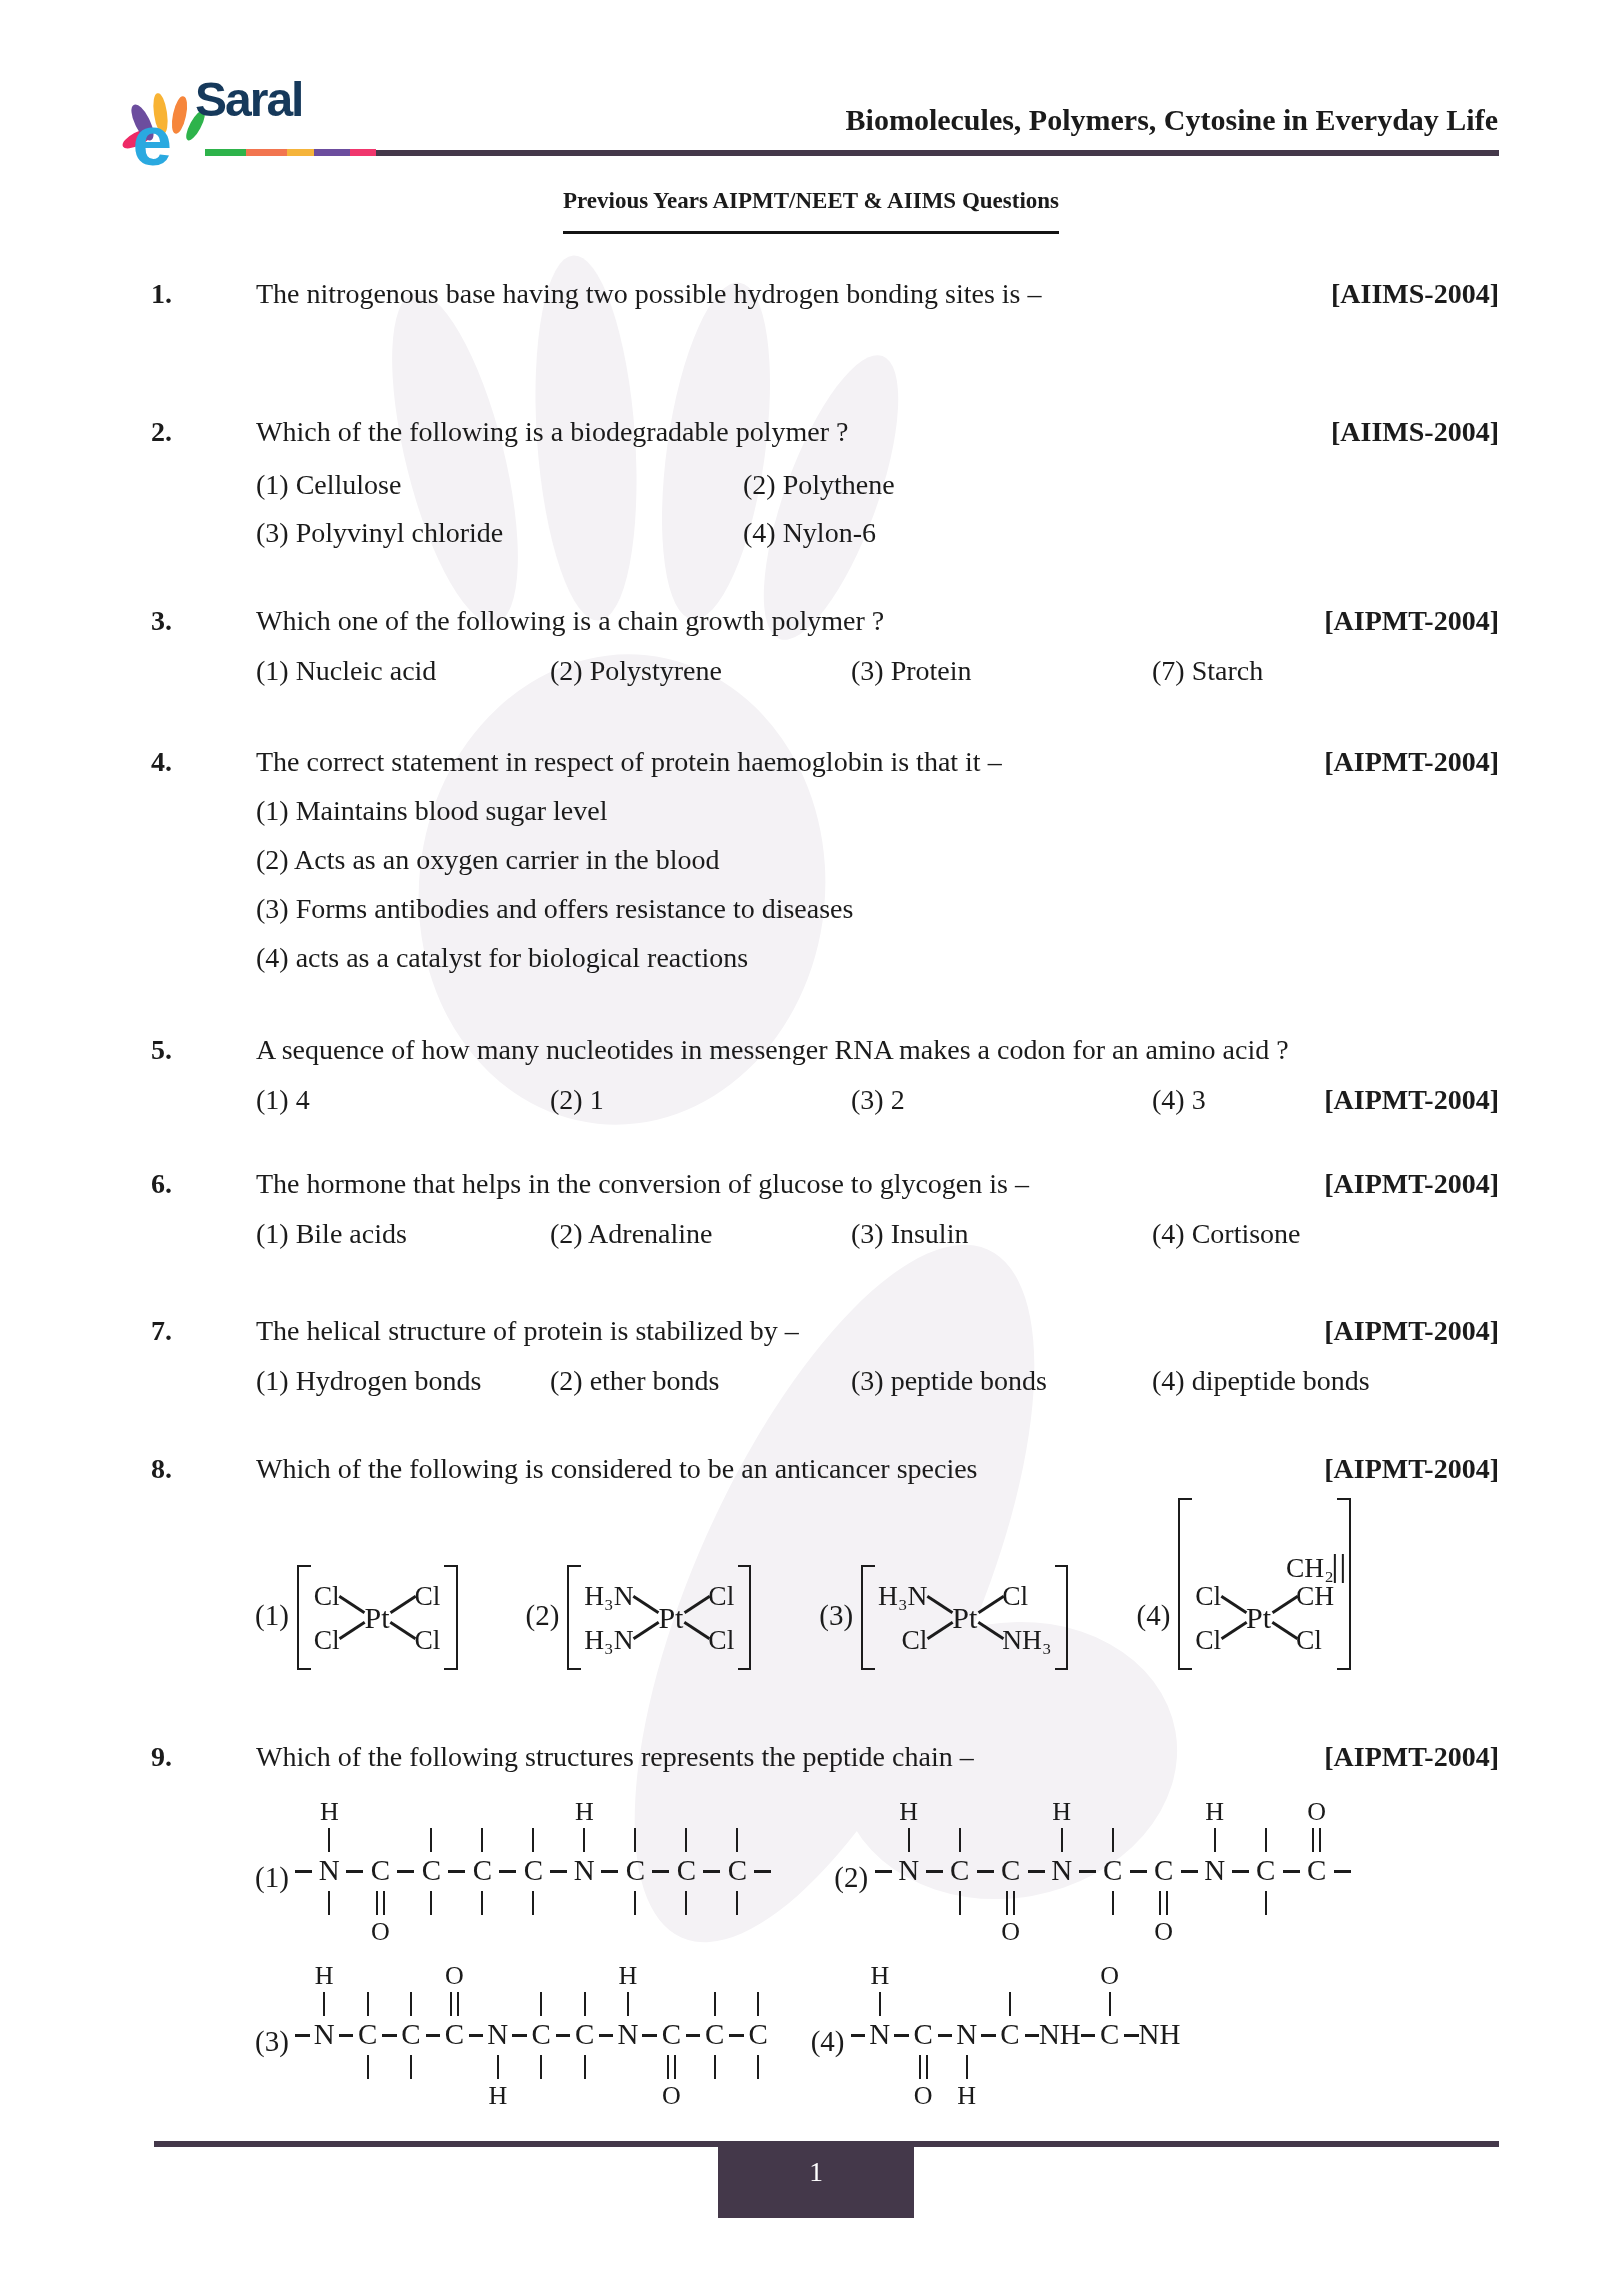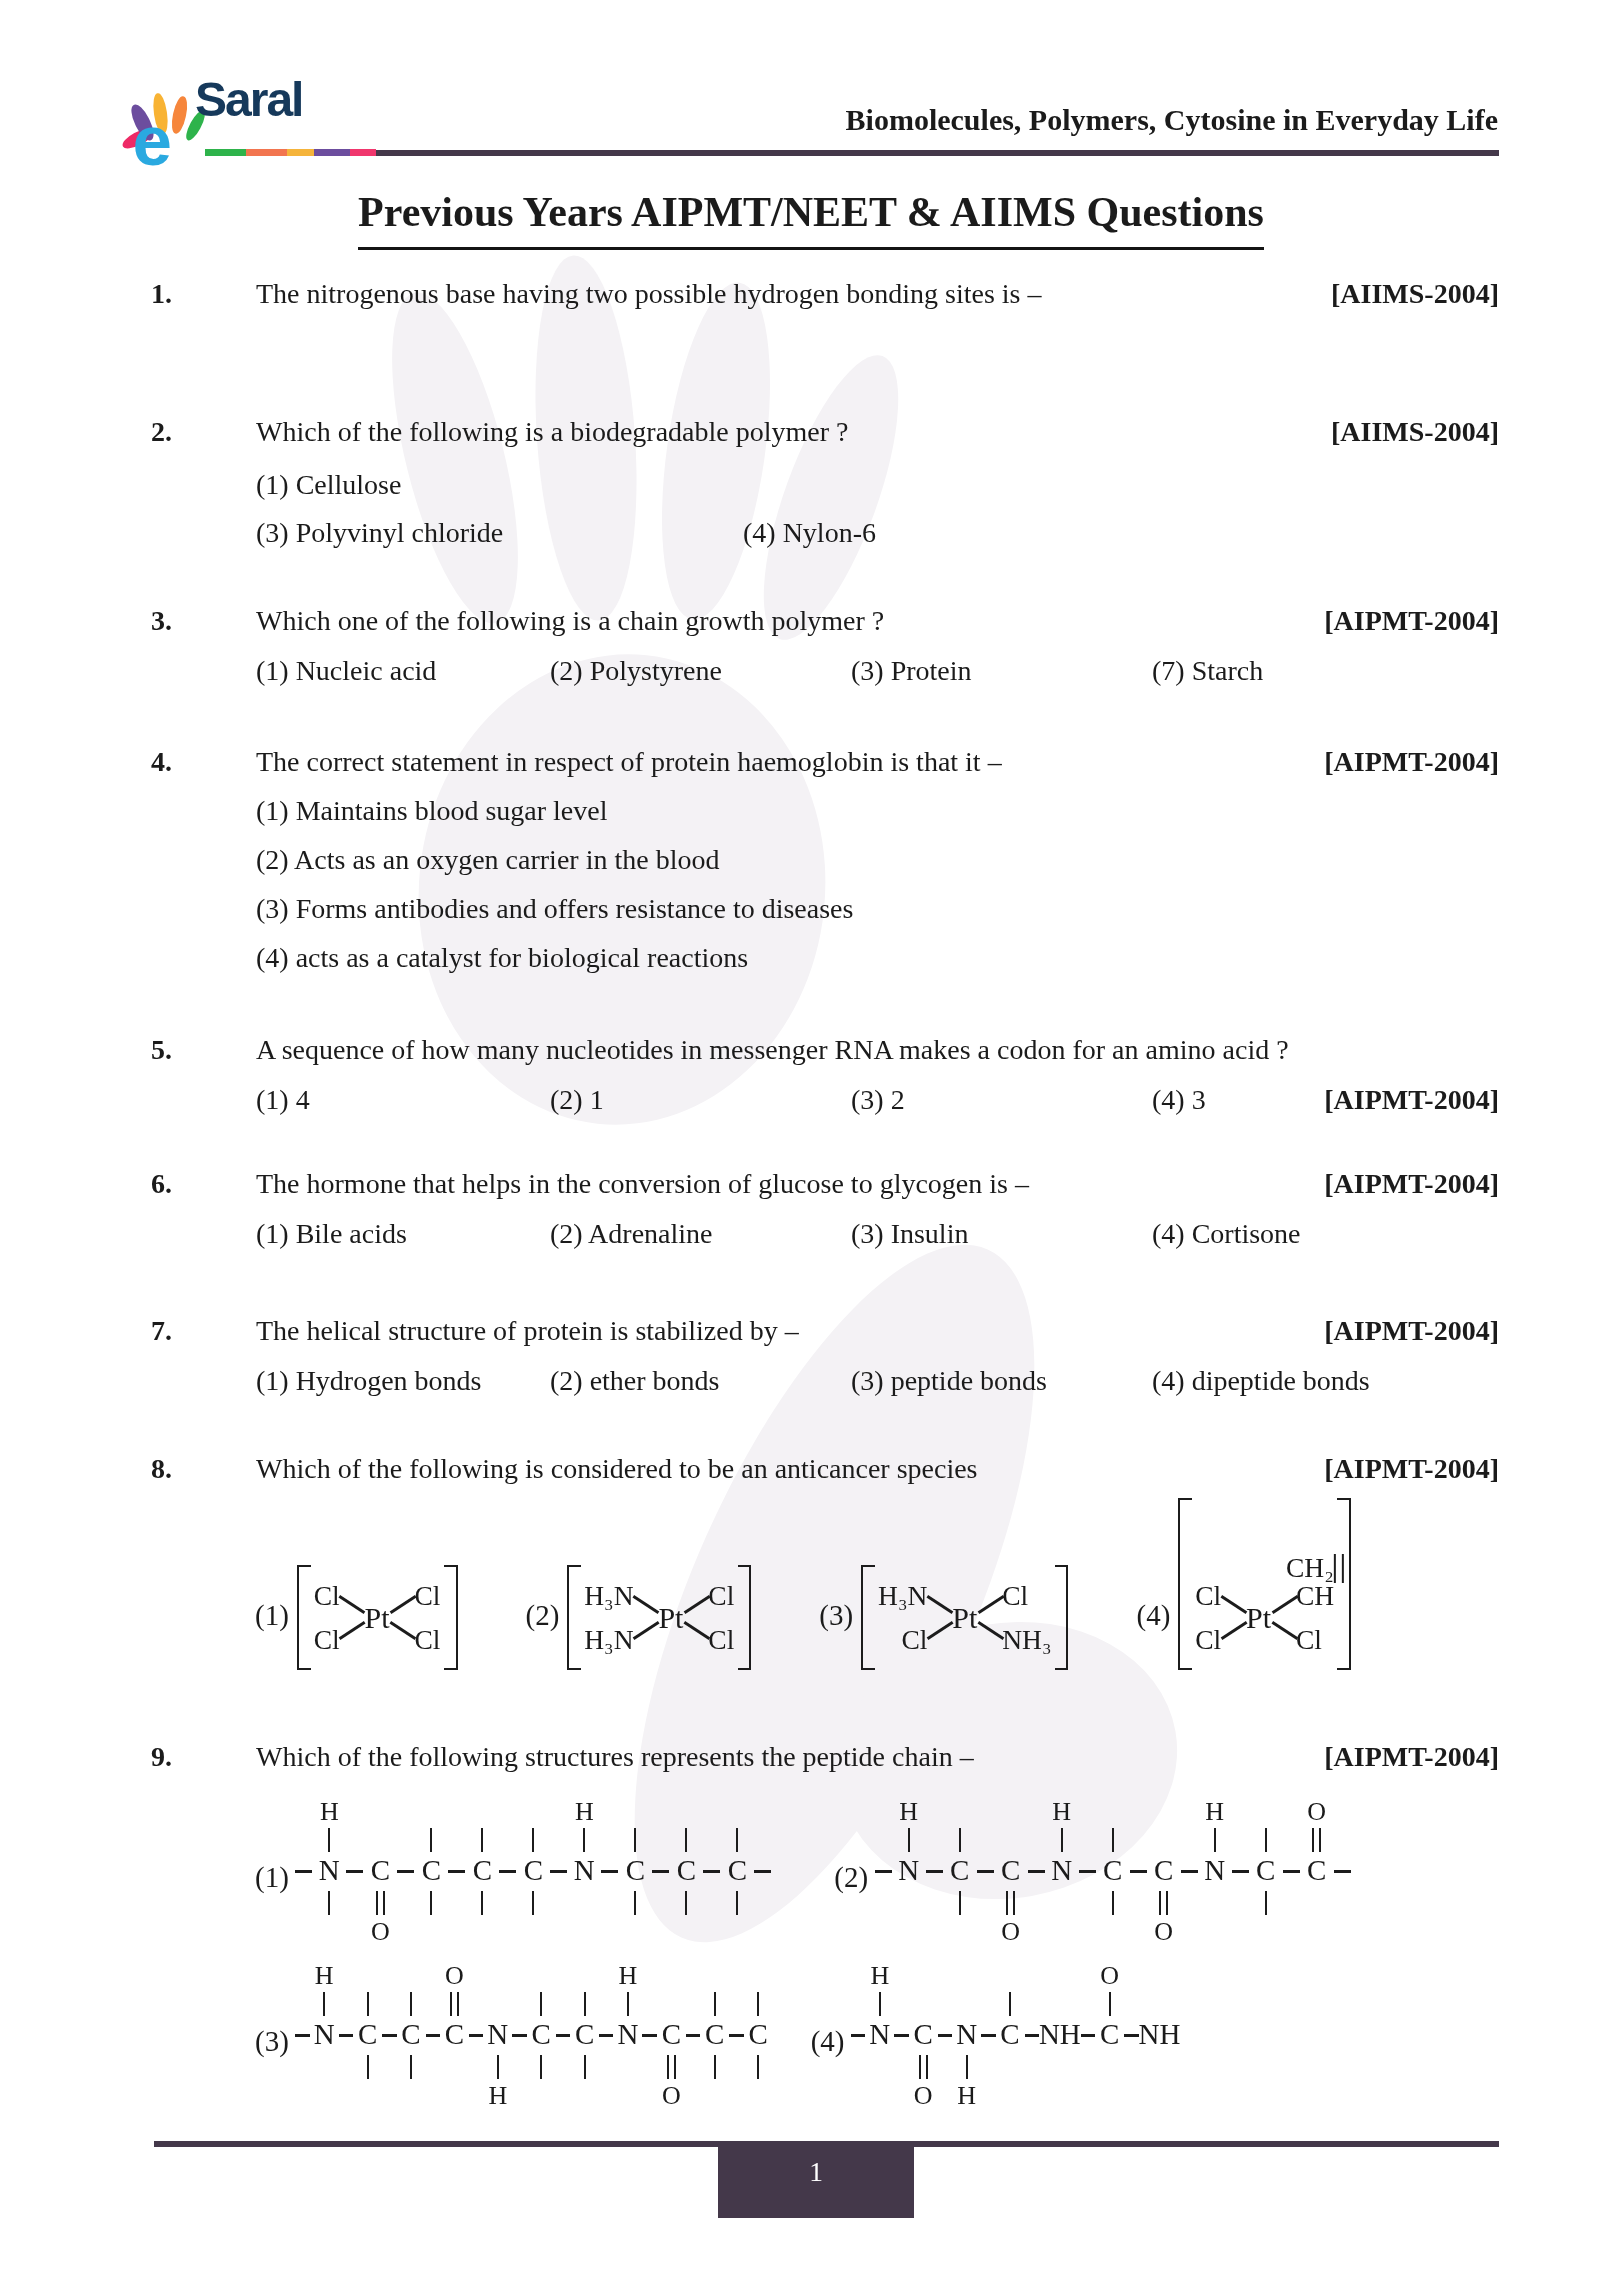--- a/index.html
+++ b/index.html
@@ -24,21 +24,21 @@
           font-weight:bold;font-size:48px;color:#16395B;letter-spacing:-2px;line-height:1;}
   .ul-seg{position:absolute;top:149px;height:6.5px;z-index:1;}
   .seg-green {left:205px;width:41px;background:#2EB34B;}
   .seg-orange{left:246px;width:41px;background:#F2754F;}
   .seg-yellow{left:287px;width:27.5px;background:#F5B43B;}
   .seg-purple{left:314px;width:36px;background:#6C4D9E;}
   .seg-pink  {left:350px;width:25.5px;background:#F0366D;}
   .hdr-rule{position:absolute;left:376px;top:150px;width:1123px;height:5.9px;background:#44384A;z-index:1;}
   .subject{position:absolute;right:124px;top:103px;font-size:30px;font-weight:bold;z-index:1;}
   .title-wrap{position:absolute;left:0;top:188px;width:1622px;text-align:center;z-index:1;}
-  .title{font-size:42px;font-weight:bold;border-bottom:3.3px solid #141414;padding-bottom:12px;}
+  .title{font-size:23px;font-weight:bold;border-bottom:3.3px solid #141414;padding-bottom:18px;}
   
   .q{position:absolute;left:151px;width:1348px;font-size:28px;z-index:1;}
   .qline{display:flex;align-items:baseline;}
   .qnum{width:105px;font-weight:bold;flex:none;}
   .qtext{flex:1;}
   .qtag{font-weight:bold;margin-left:13px;flex:none;}
   .opts{margin-left:105px;position:relative;}
   .grid4{display:grid;grid-template-columns:294px 301px 301px auto;}
   .grid2{display:grid;grid-template-columns:487px auto;}
   .optline{margin-top:17px;}
@@ -135,20 +135,21 @@
 </div>
 
 <div class="q" style="top:416px">
   <div class="qline">
     <span class="qnum">2.</span>
     <span class="qtext">Which of the following is a biodegradable polymer ?</span>
     <span class="qtag">[AIIMS-2004]</span>
   </div>
   <div class="opts grid2" style="margin-top:21px">
     <span>(1) Cellulose</span>
+    <span>(2) Polythene</span>
   </div>
   <div class="opts grid2" style="margin-top:15.7px">
     <span>(3) Polyvinyl chloride</span>
     <span>(4) Nylon-6</span>
   </div>
 </div>
 
 <div class="q" style="top:605px">
   <div class="qline">
     <span class="qnum">3.</span>

